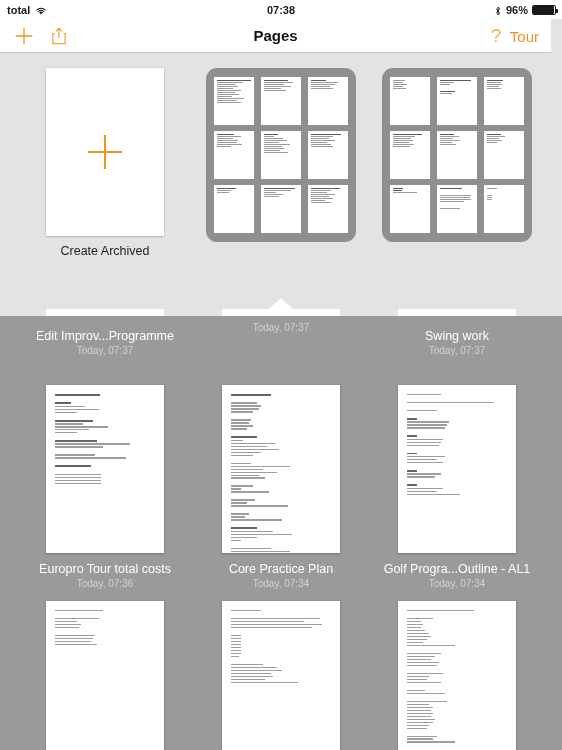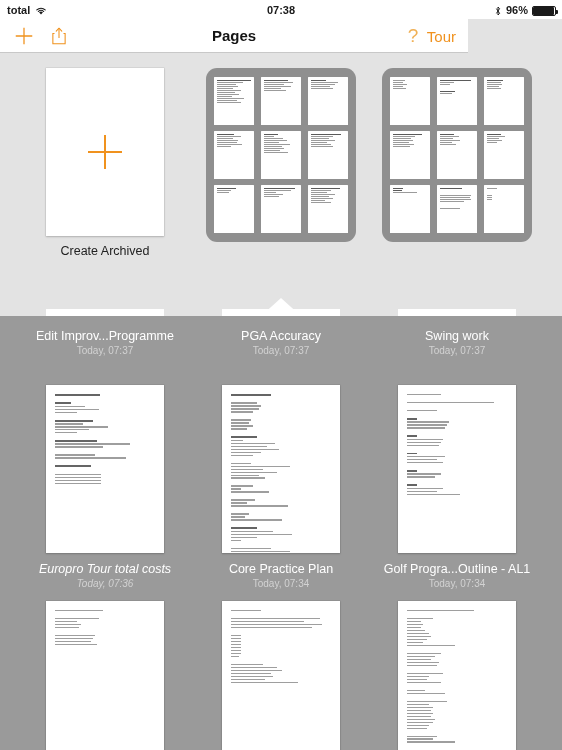--- a/index.html
+++ b/index.html
@@ -13,31 +13,31 @@
 
   
   .statusbar{
     position:absolute; top:0; left:0; width:562px; height:19px;
     background:#ffffff; color:#1a1a1a;
     font-size:11px; font-weight:bold;
     display:flex; align-items:center;
   }
   .sb-left{ position:absolute; left:7px; display:flex; align-items:center; gap:5px; }
   .sb-center{ position:absolute; left:0; width:100%; text-align:center; font-size:11px; font-weight:bold; letter-spacing:0; }
-  .sb-right{ position:absolute; right:6px; display:flex; align-items:flex-end; gap:4px; }
+  .sb-right{ position:absolute; right:6px; display:flex; align-items:center; gap:4px; }
   .wifi-ico{ display:inline-block; width:12px; height:10px; position:relative; top:1px; }
   .bt-ico{ display:inline-block; width:8px; height:12px; position:relative; top:1px;}
   .batt{ display:inline-block; width:24px; height:10px; border:1px solid #1a1a1a; border-radius:2px; position:relative; }
   .batt:after{ content:""; position:absolute; right:-3px; top:3px; width:2px; height:4px; background:#1a1a1a; border-radius:0 1px 1px 0;}
   .batt i{ display:block; height:100%; background:#1a1a1a; border-radius:1px; }
   .pct{ font-size:11px; font-weight:bold; }
 
   
   .navbar{
-    position:absolute; top:19px; left:0; width:468px; height:34px;
+    position:absolute; top:19px; left:0; width:551px; height:34px;
     background:#ffffff;
     border-bottom:1px solid #c8c8c8;
   }
   .nav-title{
     position:absolute; left:0; width:100%; top:0; height:34px;
     line-height:34px; text-align:center;
     font-size:15px; font-weight:bold; color:#141414;
   }
   .nav-btn{ position:absolute; top:0; height:34px; display:flex; align-items:center; color:#f0921e; cursor:pointer; }
   .nav-plus{ left:12px; width:24px; justify-content:center; font-size:26px; font-weight:300; line-height:1; color:#f0921e;}
@@ -380,29 +380,28 @@
     <div class="peek p2"></div>
 
     <div class="dim-arrow"></div>
     <div class="dim-overlay">
 
       <div class="ov-cell c0" style="top:4px;">
         <div class="ov-title">Edit Improv...Programme</div>
         <div class="ov-sub">Today, 07:37</div>
       </div>
       <div class="ov-cell c1" style="top:4px;">
-        <div class="ov-title">PGA Accuracy</div>
         <div class="ov-sub">Today, 07:37</div>
       </div>
       <div class="ov-cell c2" style="top:4px;">
         <div class="ov-title">Swing work</div>
         <div class="ov-sub">Today, 07:37</div>
       </div>
 
-      <div class="ov-cell c0" style="top:69px;font-style:italic;">
+      <div class="ov-cell c0" style="top:69px;">
         <div class="thumb-wrap">
           <div class="page-thumb">
               <div class="lines">
             <div class="ln b" style="width:45%"></div>
                 <div class="gap"></div>
             <div class="ln b" style="width:16%"></div>
                 <div class="ln" style="width:30%"></div>
                 <div class="ln" style="width:44%"></div>
                 <div class="ln" style="width:22%"></div>
                 <div class="gap"></div>

